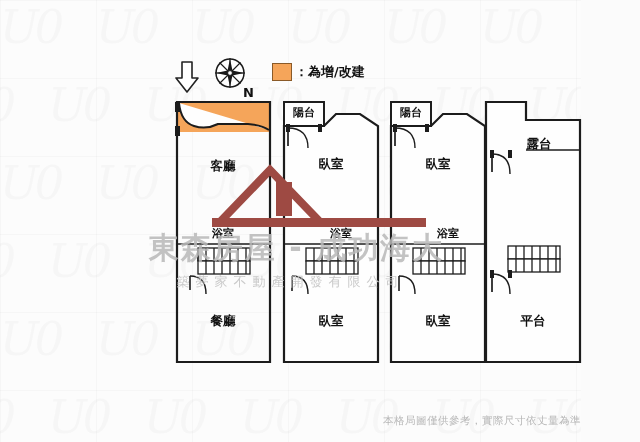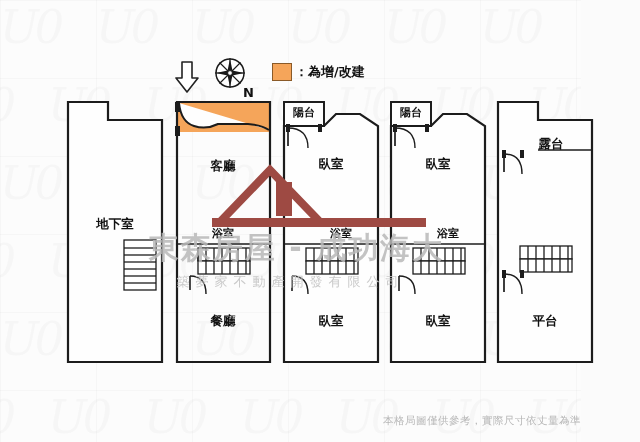--- a/index.html
+++ b/index.html
@@ -214,38 +214,20 @@
         <line x1="6.5" y1="6.5" x2="27.5" y2="27.5"></line>
         <line x1="27.5" y1="6.5" x2="6.5" y2="27.5"></line>
       </g>
       <path d="M17 3 L20 17 L17 31 L14 17 Z" fill="#1a1a1a"></path>
       <path d="M3 17 L17 14 L31 17 L17 20 Z" fill="#1a1a1a"></path>
       <circle cx="17" cy="17" r="2.4" fill="#fff" stroke="#1a1a1a" stroke-width="1"></circle>
     </svg>
   </div>
   <div class="compass-n">N</div>
 
-  <div class="plan" style="left:62px;">
-    <svg width="106" height="268" viewBox="0 0 106 268">
-
-      <path d="M6 4 L46 4 L46 22 L100 22 L100 264 L6 264 Z" fill="#fefefe" stroke="#1c1c1c" stroke-width="2.2" stroke-linejoin="miter"></path>
-
-      <g stroke="#1c1c1c" stroke-width="1.3" fill="#fff">
-        <rect x="62" y="142" width="32" height="50"></rect>
-        <line x1="62" y1="150" x2="94" y2="150"></line>
-        <line x1="62" y1="157" x2="94" y2="157"></line>
-        <line x1="62" y1="164" x2="94" y2="164"></line>
-        <line x1="62" y1="171" x2="94" y2="171"></line>
-        <line x1="62" y1="178" x2="94" y2="178"></line>
-        <line x1="62" y1="185" x2="94" y2="185"></line>
-      </g>
-    </svg>
-    <div class="room-label" style="left:22px; top:118px; width:62px;">地下室</div>
-
-  </div>
 
   <div class="plan" style="left:170px;">
     <svg width="106" height="268" viewBox="0 0 106 268">
 
       <rect x="7" y="4" width="93" height="30" fill="#f5a55a" stroke="#f5a55a" stroke-width="0"></rect>
 
       <path d="M9 5 Q11 24 24 28 Q36 32 48 26 L78 26 Q92 27 99 32" fill="#fefefe" stroke="#1c1c1c" stroke-width="2"></path>
 
       <path d="M7 4 L100 4 L100 264 L7 264 Z" fill="none" stroke="#1c1c1c" stroke-width="2.2"></path>
 
@@ -335,21 +317,21 @@
       <path d="M14 178 Q30 178 30 196" fill="none" stroke="#1c1c1c" stroke-width="1.4"></path>
       <line x1="14" y1="178" x2="14" y2="193" stroke="#1c1c1c" stroke-width="1.6"></line>
     </svg>
     <div class="room-label small" style="left:8px; top:7px; width:36px;">陽台</div>
     <div class="room-label" style="left:22px; top:58px; width:62px;">臥室</div>
     <div class="room-label small" style="left:34px; top:128px; width:58px;">浴室</div>
     <div class="room-label" style="left:22px; top:215px; width:62px;">臥室</div>
 
   </div>
 
-  <div class="plan" style="left:492px;">
+  <div class="plan" style="left:480px;">
     <svg width="106" height="268" viewBox="0 0 106 268">
       <path d="M6 4 L46 4 L46 22 L100 22 L100 264 L6 264 Z" fill="#fefefe" stroke="#1c1c1c" stroke-width="2.2" stroke-linejoin="miter"></path>
 
       <line x1="46" y1="52" x2="100" y2="52" stroke="#1c1c1c" stroke-width="1.6"></line>
 
       <path d="M12 56 Q30 56 30 76" fill="none" stroke="#1c1c1c" stroke-width="1.4"></path>
       <line x1="12" y1="56" x2="12" y2="74" stroke="#1c1c1c" stroke-width="1.7"></line>
       <rect x="10" y="52" width="4" height="8" fill="#1c1c1c"></rect>
       <rect x="28" y="52" width="4" height="8" fill="#1c1c1c"></rect>
 

